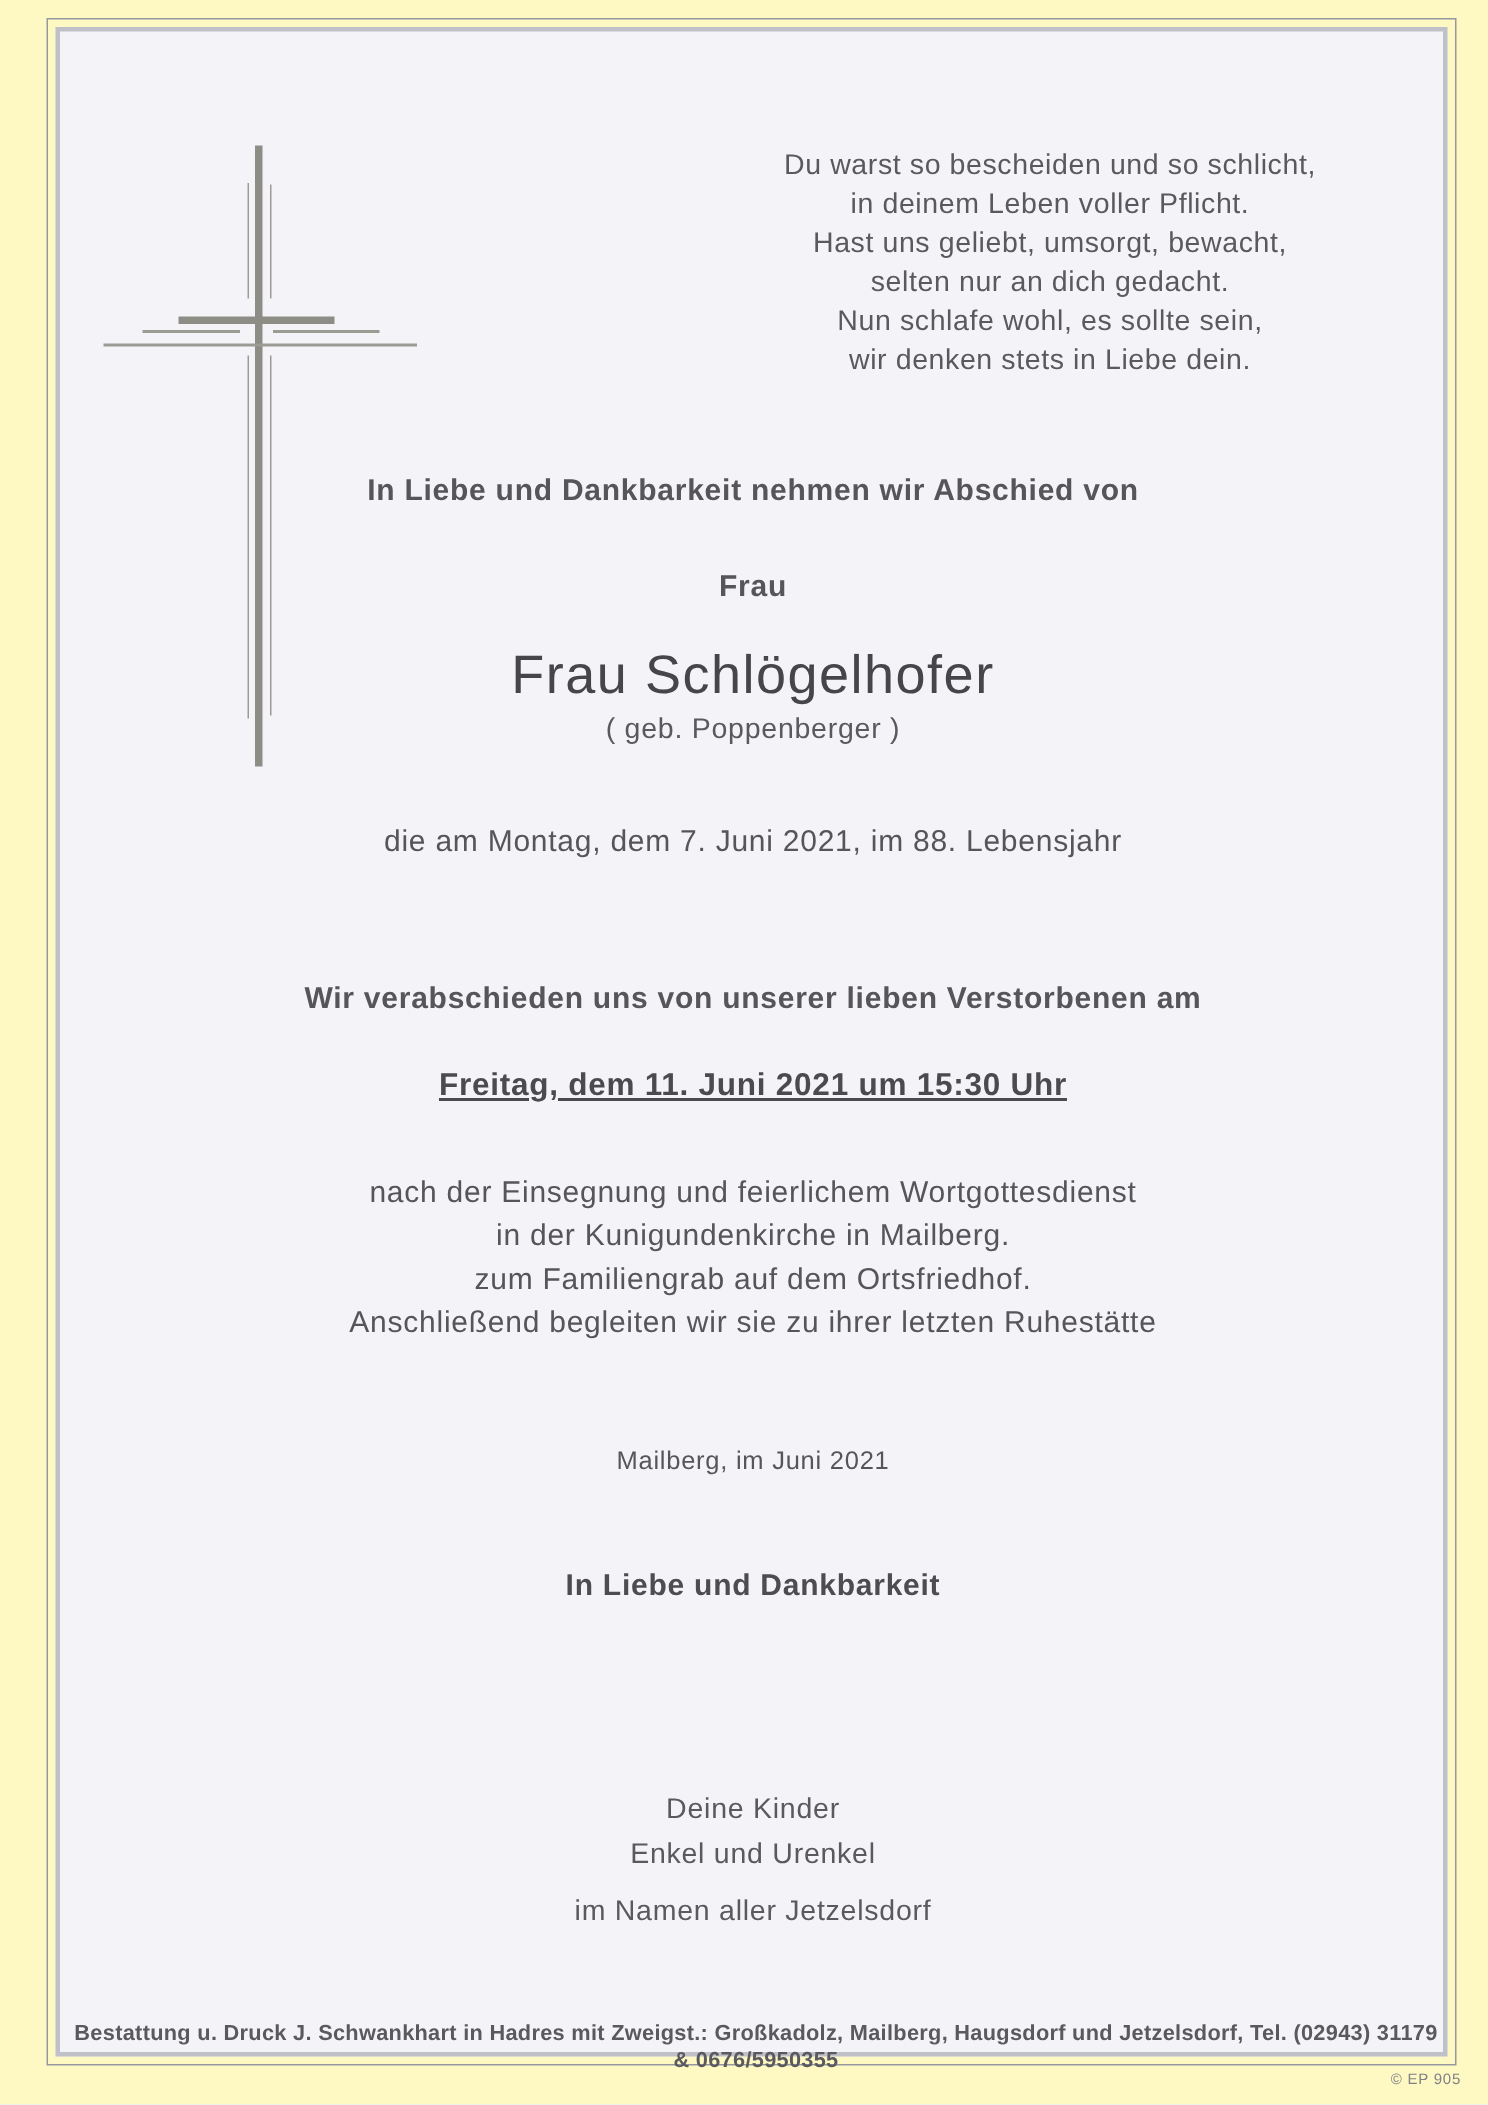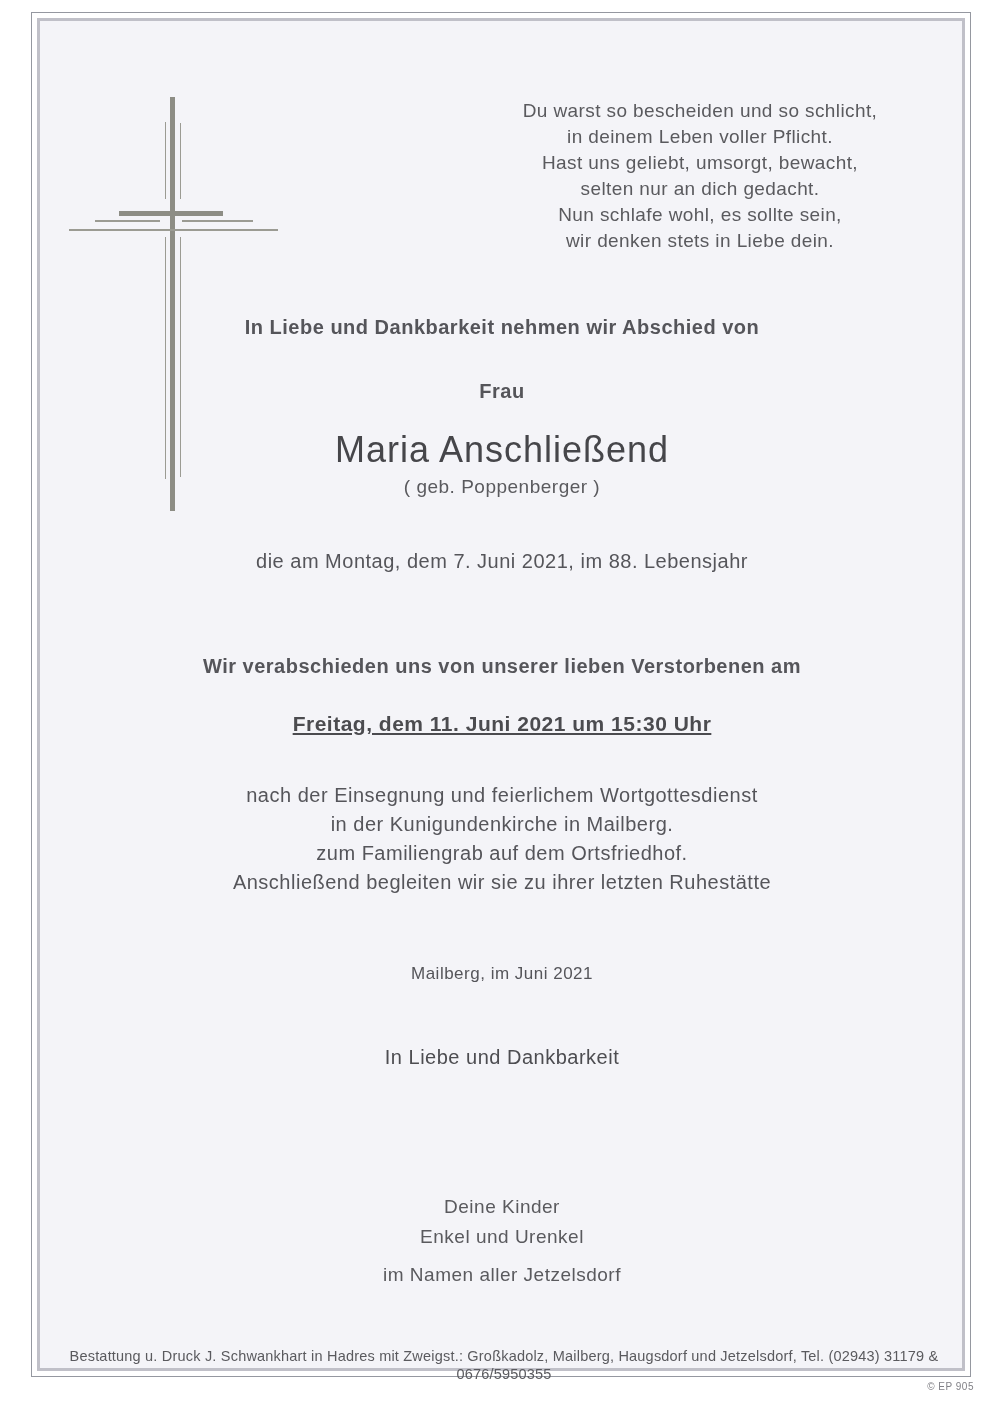--- a/index.html
+++ b/index.html
@@ -1,18 +1,18 @@
 <!DOCTYPE html>
 <html><head>
 <meta charset="utf-8">
 <style>
   html, body { margin:0; padding:0; background:#e9ebef; }
   .scan {
     position:relative; width:992px; height:1403px;
-    background:#ffffff; overflow:hidden;
+    background:#fef9c3; overflow:hidden;
     font-family:"Liberation Sans", sans-serif;
     color:#55555a;
   }
   .frame-outer {
     position:absolute; left:31px; top:12px; width:938px; height:1363px;
     border:1px solid #9598a0;
   }
   .frame-inner {
     position:absolute; left:5px; top:5px; right:5px; bottom:5px;
     border:3px solid #c0c0c8; background:#f4f4f8;
@@ -20,23 +20,23 @@
   .abs { position:absolute; }
   .center-block {
     position:absolute; left:12px; right:0; text-align:center;
     letter-spacing:0.5px;
   }
   .t-poem   { font-size:19px; line-height:26px; color:#5a5a5e; }
   .t-body   { font-size:20px; line-height:30px; }
   .t-body26 { font-size:20px; line-height:26px;font-weight:bold; }
   .t-name   { font-size:36px; line-height:44px; color:#46464a; letter-spacing:1px; }
   .t-bold   { font-weight:bold; font-size:21px; line-height:30px; color:#4b4b4f;text-decoration:underline; }
-  .t-semi   { font-weight:400; font-size:20px; line-height:26px; color:#4d4d51; }
+  .t-semi   { font-weight:700; font-size:20px; line-height:26px; color:#4d4d51; }
   .t-small  { font-size:17px; line-height:24px; }
-  .t-footer { font-size:14.5px; line-height:18px; letter-spacing:0.2px; color:#5a5a5e; }
+  .t-footer { font-size:14.5px; line-height:18px; letter-spacing:0.2px; color:#5a5a5e;font-weight:bold; }
   .t-copy   { font-size:10px; color:#808086; letter-spacing:0.5px; }
   .poem-block { position:absolute; left:430px; width:540px; text-align:center; letter-spacing:0.4px; }
   
   .cross-part { position:absolute; }
   .bar-main { background:#8d8d85; }
   .bar-thin { background:#9b9b93; }
 </style>
 </head>
 <body>
 
@@ -64,21 +64,21 @@
     <div>Hast uns geliebt, umsorgt, bewacht,</div>
     <div>selten nur an dich gedacht.</div>
     <div>Nun schlafe wohl, es sollte sein,</div>
     <div>wir denken stets in Liebe dein.</div>
   </div>
 
   <div class="center-block t-body26" style="top:314px;">In Liebe und Dankbarkeit nehmen wir Abschied von</div>
 
   <div class="center-block t-body26" style="top:378px;">Frau</div>
 
-  <div class="center-block t-name" style="top:428px;">Maria Anschließend</div>
+  <div class="center-block t-name" style="top:428px;">Frau Schlögelhofer</div>
 
   <div class="center-block t-poem" style="top:474px;">( geb. Poppenberger )</div>
 
   <div class="center-block t-body" style="top:546px;">
     <div>die am Montag, dem 7. Juni 2021, im 88. Lebensjahr</div>
   </div>
 
   <div class="center-block t-body26" style="top:653px;">Wir verabschieden uns von unserer lieben Verstorbenen am</div>
 
   <div class="center-block t-bold" style="top:709px;">Freitag, dem 11. Juni 2021 um 15:30 Uhr</div>

